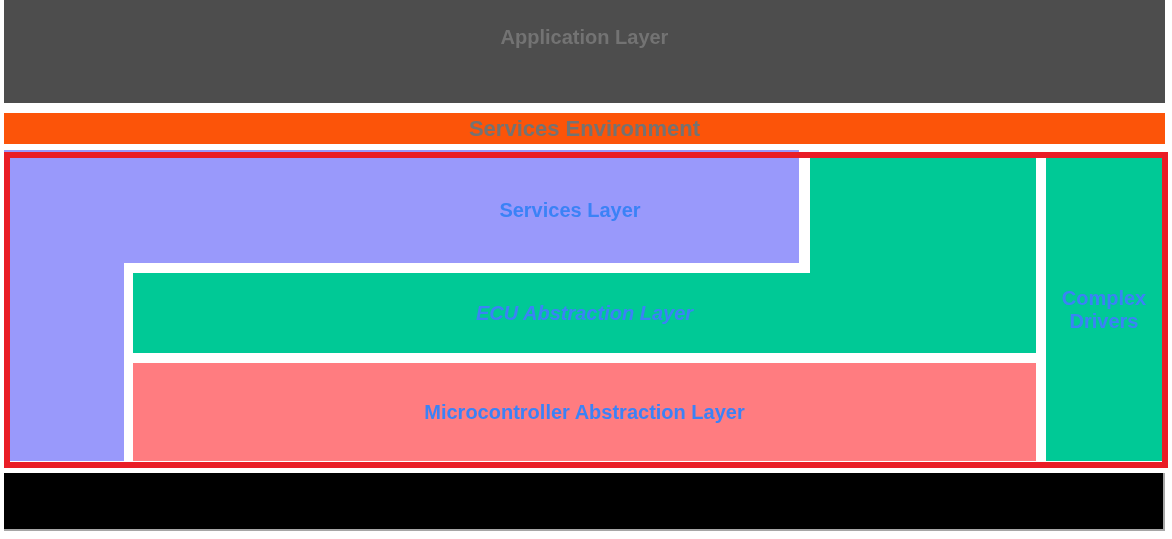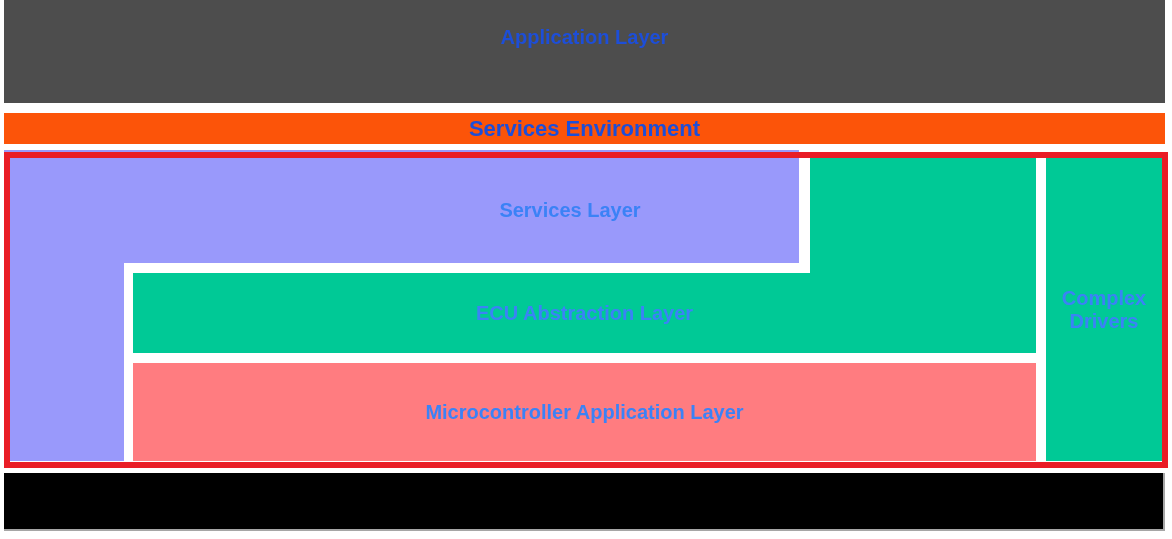--- a/index.html
+++ b/index.html
@@ -17,21 +17,21 @@
     display:flex;
     align-items:center;
     justify-content:center;
     text-align:center;
     font-weight:bold;
     color:#3b82f6;
     z-index:5;
     pointer-events:none;
     line-height:1.15;
   }
-  .lbl.white { color:#1d4ed8; }
+  .lbl.white { color:#737373; }
 
   
   #app-box   { left:4px; top:0; width:1161px; height:103px; }
   #app-lbl   { left:4px; top:0; width:1161px; height:74px; font-size:20px; }
 
   
   #rte-box   { left:4px; top:113px; width:1161px; height:31px; }
   #rte-lbl   { left:4px; top:113px; width:1161px; height:31px; font-size:22px; }
 
   
@@ -43,21 +43,21 @@
   
   .inner { z-index:3; }
   #services-h  { left:10px;   top:158px; width:789px; height:105px; }
   #services-v  { left:10px;   top:263px; width:114px; height:198px; }
   #ecu-backdrop{ left:810px;  top:158px; width:226px; height:115px; }
   #ecu-bar     { left:133px;  top:273px; width:903px; height:80px;  }
   #mcal-bar    { left:133px;  top:363px; width:903px; height:98px;  }
   #cdrv-box    { left:1046px; top:158px; width:116px; height:303px; }
 
   #services-lbl { left:150px;  top:158px; width:840px; height:105px; font-size:20px; }
-  #ecu-lbl      { left:133px;  top:273px; width:903px; height:80px;  font-size:20px; }
+  #ecu-lbl      { left:133px;  top:273px; width:903px; height:80px;  font-size:20px;font-style:italic; }
   #mcal-lbl     { left:133px;  top:363px; width:903px; height:98px;  font-size:20px; }
   #cdrv-lbl     { left:1046px; top:158px; width:116px; height:303px; font-size:20px; }
 
   
   #mcu-box { left:4px; top:473px; width:1161px; height:58px; border-right:2px solid #a6a6a6; border-bottom:2px solid #a6a6a6; }
   #mcu-lbl { left:4px; top:473px; width:1161px; height:58px; font-size:20px; }
 </style>
 </head>
 <body>
 
@@ -75,20 +75,20 @@
 
   <div class="box inner" id="services-h" style="background-color: rgb(153, 153, 251);"></div>
   <div class="box inner" id="services-v" style="background-color: rgb(153, 153, 251);"></div>
   <div class="lbl" id="services-lbl">Services Layer</div>
 
   <div class="box inner" id="ecu-backdrop" style="background-color: rgb(0, 201, 150);"></div>
   <div class="box inner" id="ecu-bar" style="background-color: rgb(0, 201, 150);"></div>
   <div class="lbl" id="ecu-lbl">ECU Abstraction Layer</div>
 
   <div class="box inner" id="mcal-bar" style="background-color: rgb(255, 124, 128);"></div>
-  <div class="lbl" id="mcal-lbl">Microcontroller Application Layer</div>
+  <div class="lbl" id="mcal-lbl">Microcontroller Abstraction Layer</div>
 
   <div class="box inner" id="cdrv-box" style="background-color: rgb(0, 201, 150);"></div>
   <div class="lbl" id="cdrv-lbl">Complex Drivers</div>
 
   <div class="box" id="mcu-box" style="background-color: rgb(0, 0, 0);"></div>
 
 </div>
 
 </body></html>

